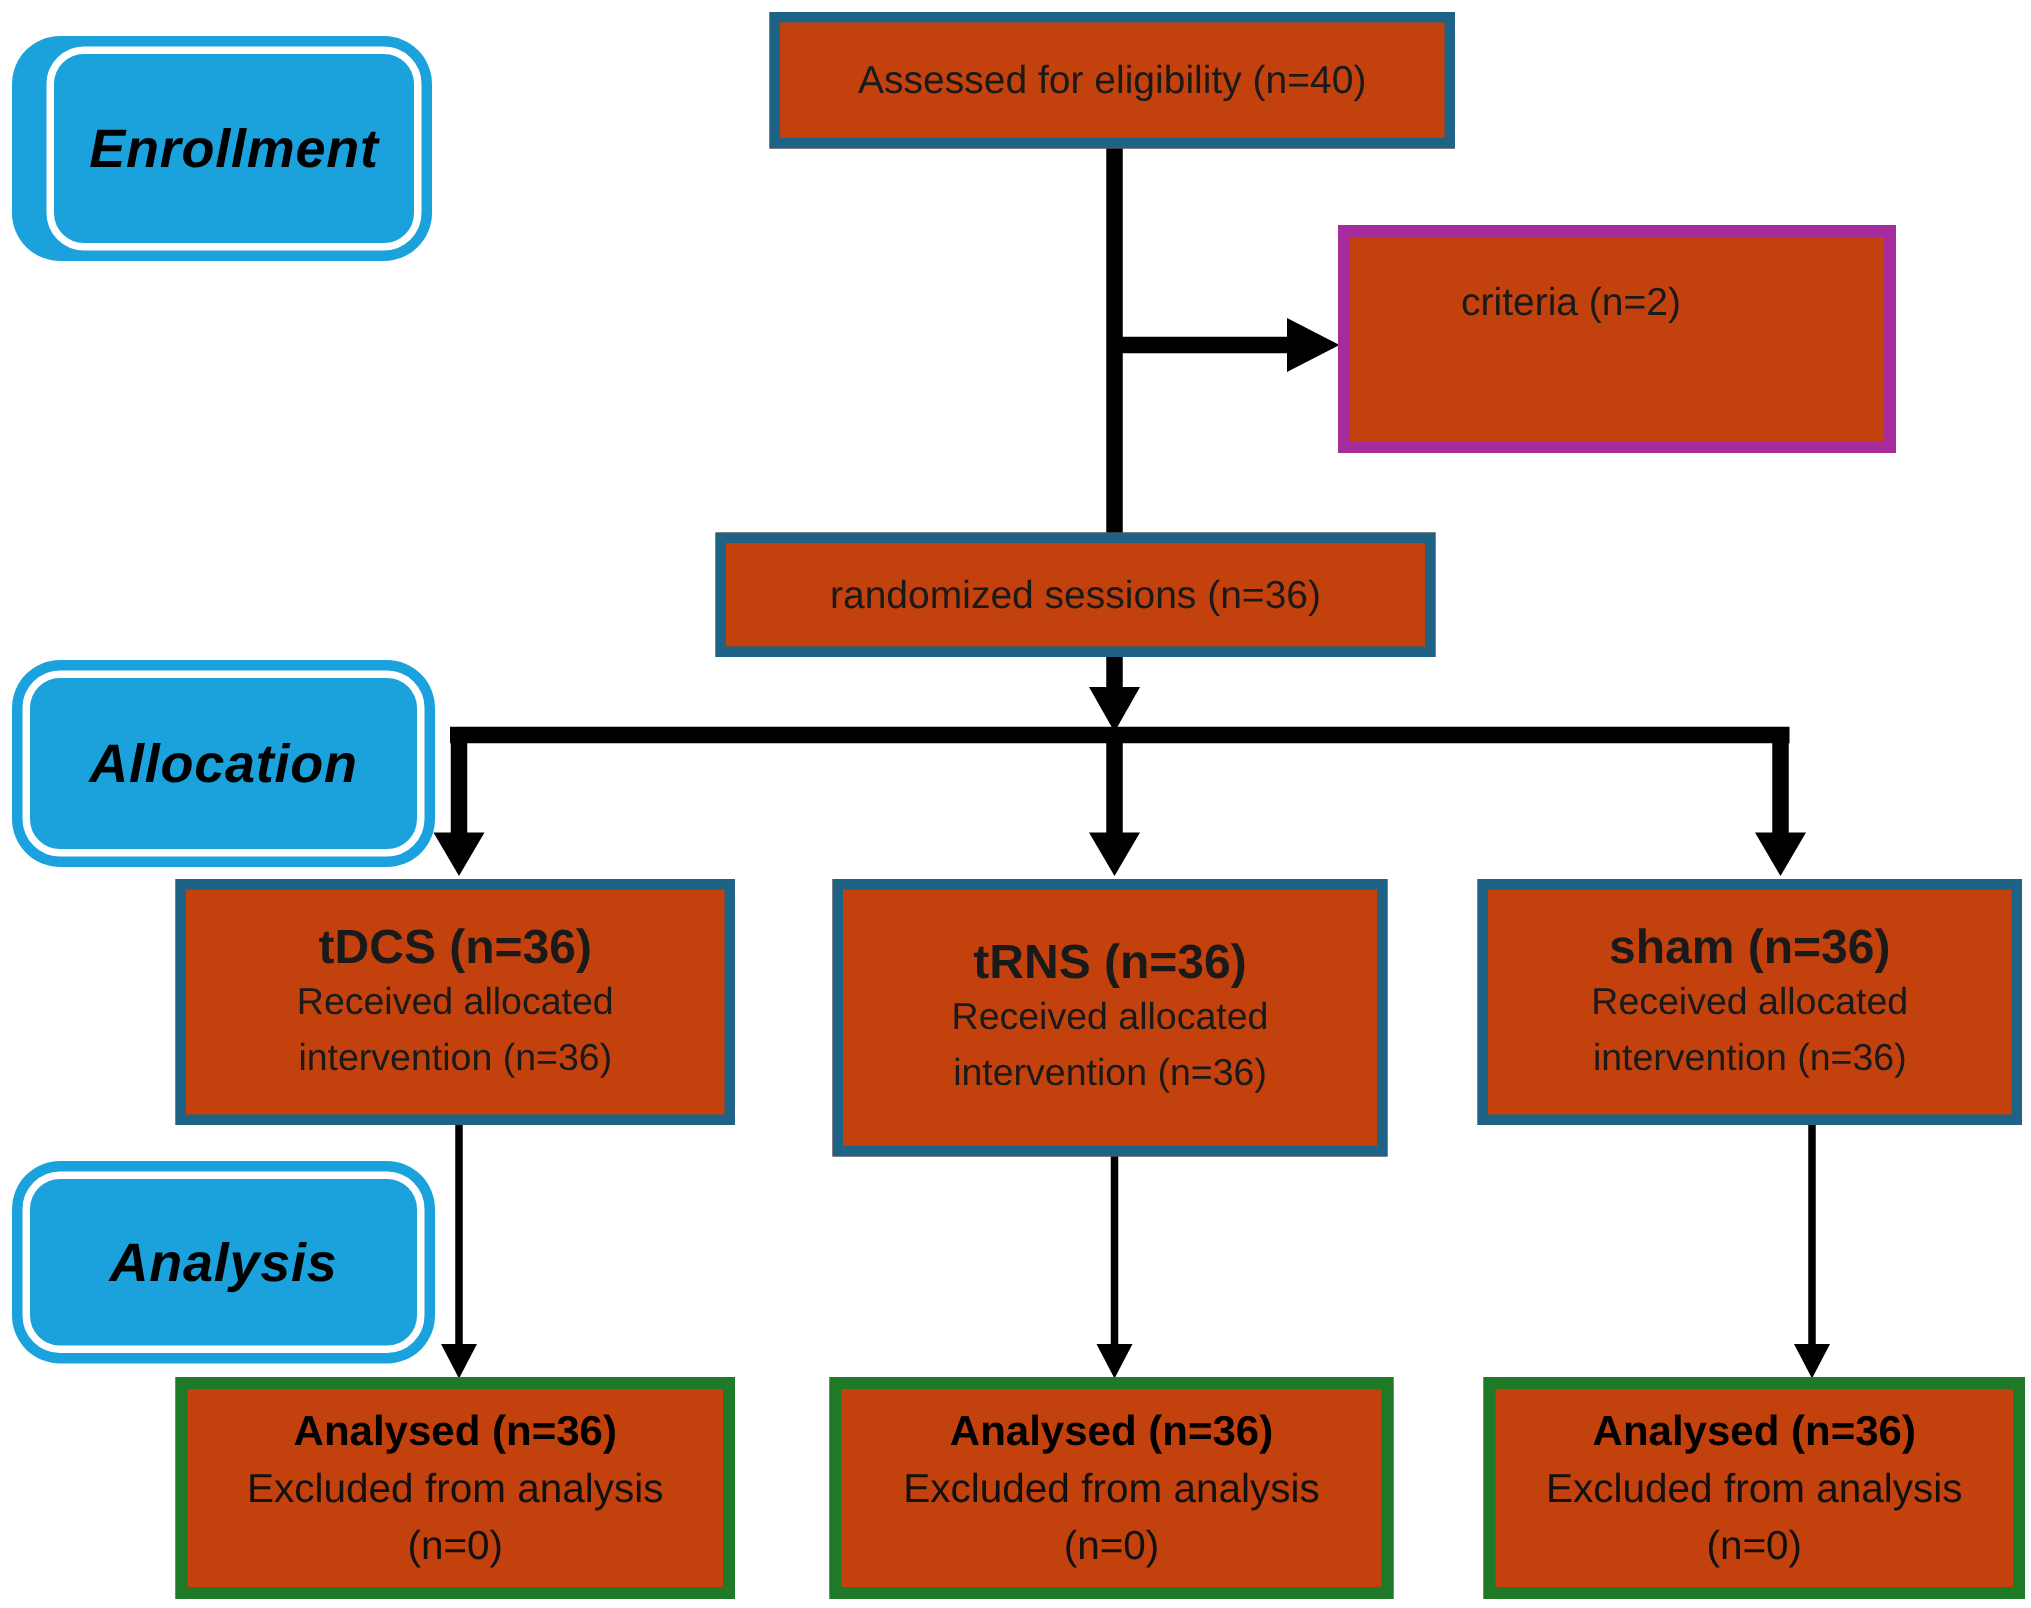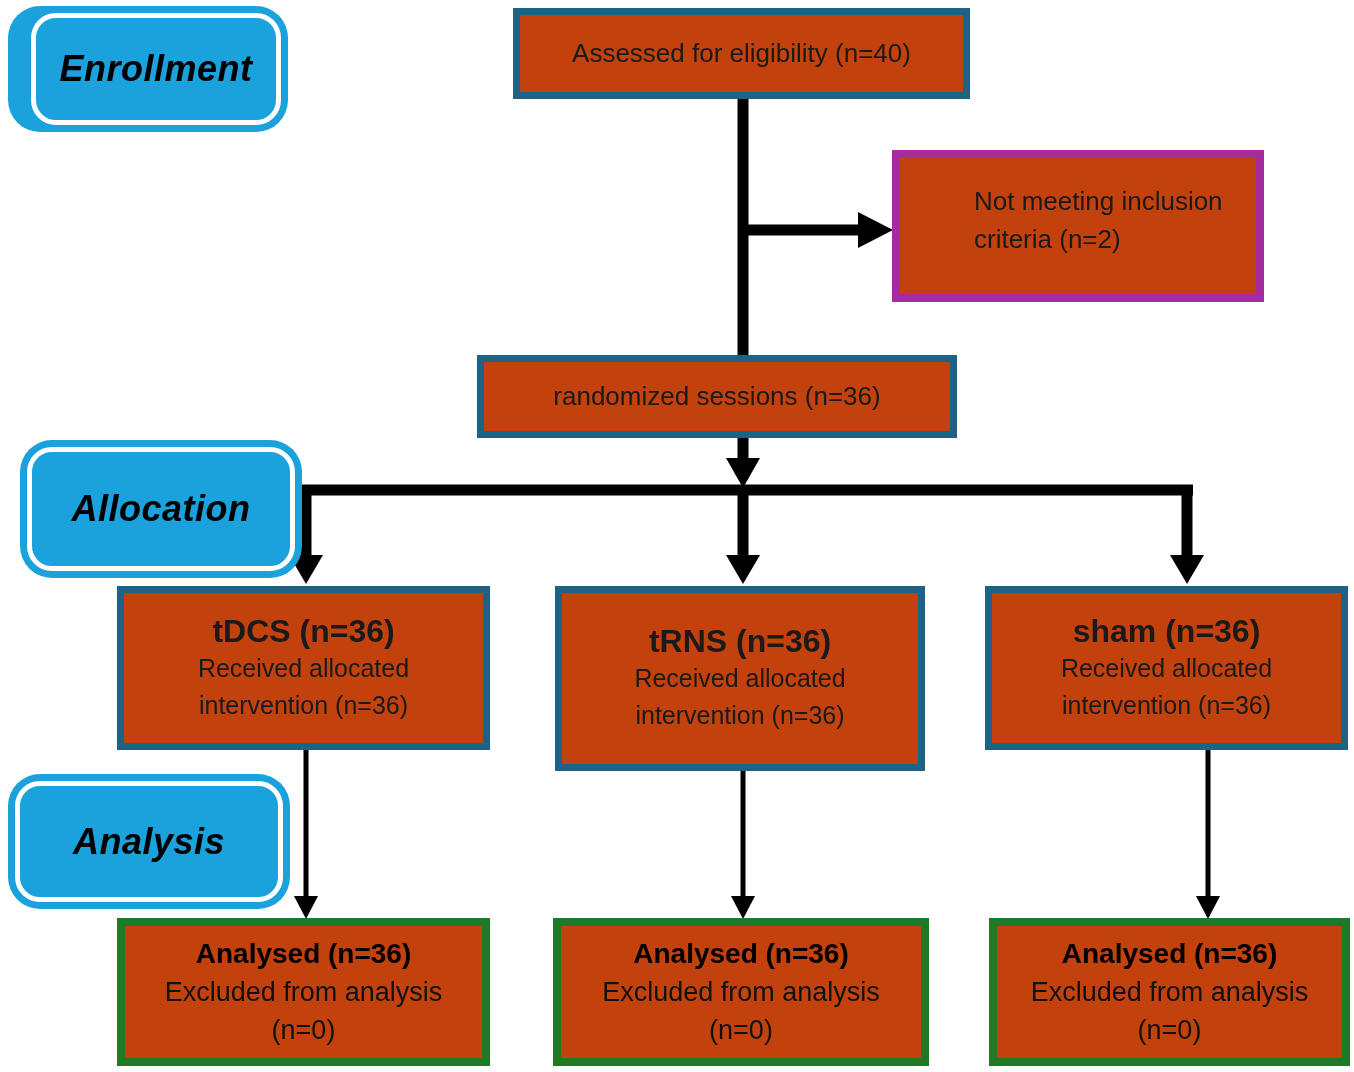--- a/index.html
+++ b/index.html
@@ -98,44 +98,43 @@
     <polygon points="1170,555 1204,555 1187,584"></polygon>
 
     <line class="thin" x1="306" y1="748" x2="306" y2="898"></line>
     <polygon points="294,896 318,896 306,919"></polygon>
     <line class="thin" x1="743" y1="748" x2="743" y2="898"></line>
     <polygon points="731,896 755,896 743,919"></polygon>
     <line class="thin" x1="1208" y1="748" x2="1208" y2="898"></line>
     <polygon points="1196,896 1220,896 1208,919"></polygon>
   </svg>
 
-  <div class="stage" style="left:8px;top:6px;width:280px;height:126px;padding-left:23px;">
+  <div class="stage" style="left:8px;top:24px;width:280px;height:150px;padding-left:23px;">
     <div class="stage-inner">
       <span class="stage-text">Enrollment</span>
     </div>
   </div>
 
-  <div class="stage" style="left:8px;top:440px;width:282px;height:138px;margin-left:12px;">
+  <div class="stage" style="left:8px;top:440px;width:282px;height:138px;">
     <div class="stage-inner">
       <span class="stage-text">Allocation</span>
     </div>
   </div>
 
   <div class="stage" style="left:8px;top:774px;width:282px;height:135px;">
     <div class="stage-inner">
       <span class="stage-text">Analysis</span>
     </div>
   </div>
 
   <div class="fbox teal" style="left:513px;top:8px;width:457px;height:91px;">
     <span class="single-line">Assessed for eligibility (n=40)</span>
   </div>
 
   <div class="fbox magenta excluded" style="left:892px;top:150px;width:372px;height:152px;">
-    <span class="exc-line exc-indent">Not meeting inclusion</span>
     <span class="exc-line exc-indent">criteria (n=2)</span>
   </div>
 
   <div class="fbox teal" style="left:477px;top:355px;width:480px;height:83px;">
     <span class="single-line">randomized sessions (n=36)</span>
   </div>
 
   <div class="fbox teal" style="left:117px;top:586px;width:373px;height:164px;">
     <span class="arm-title">tDCS (n=36)</span>
     <span class="arm-line">Received allocated</span>

